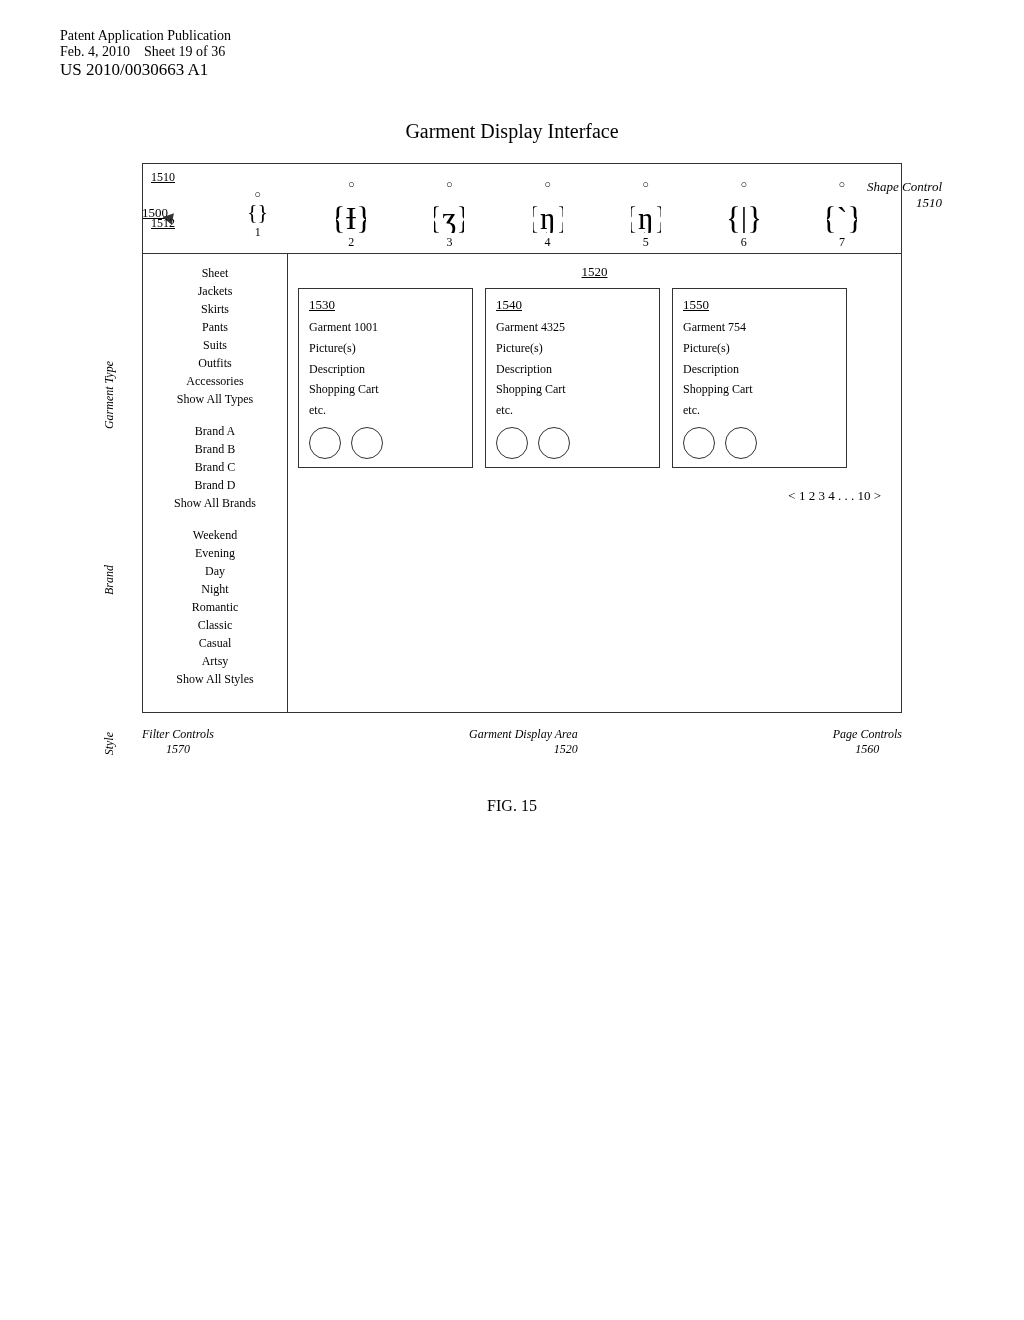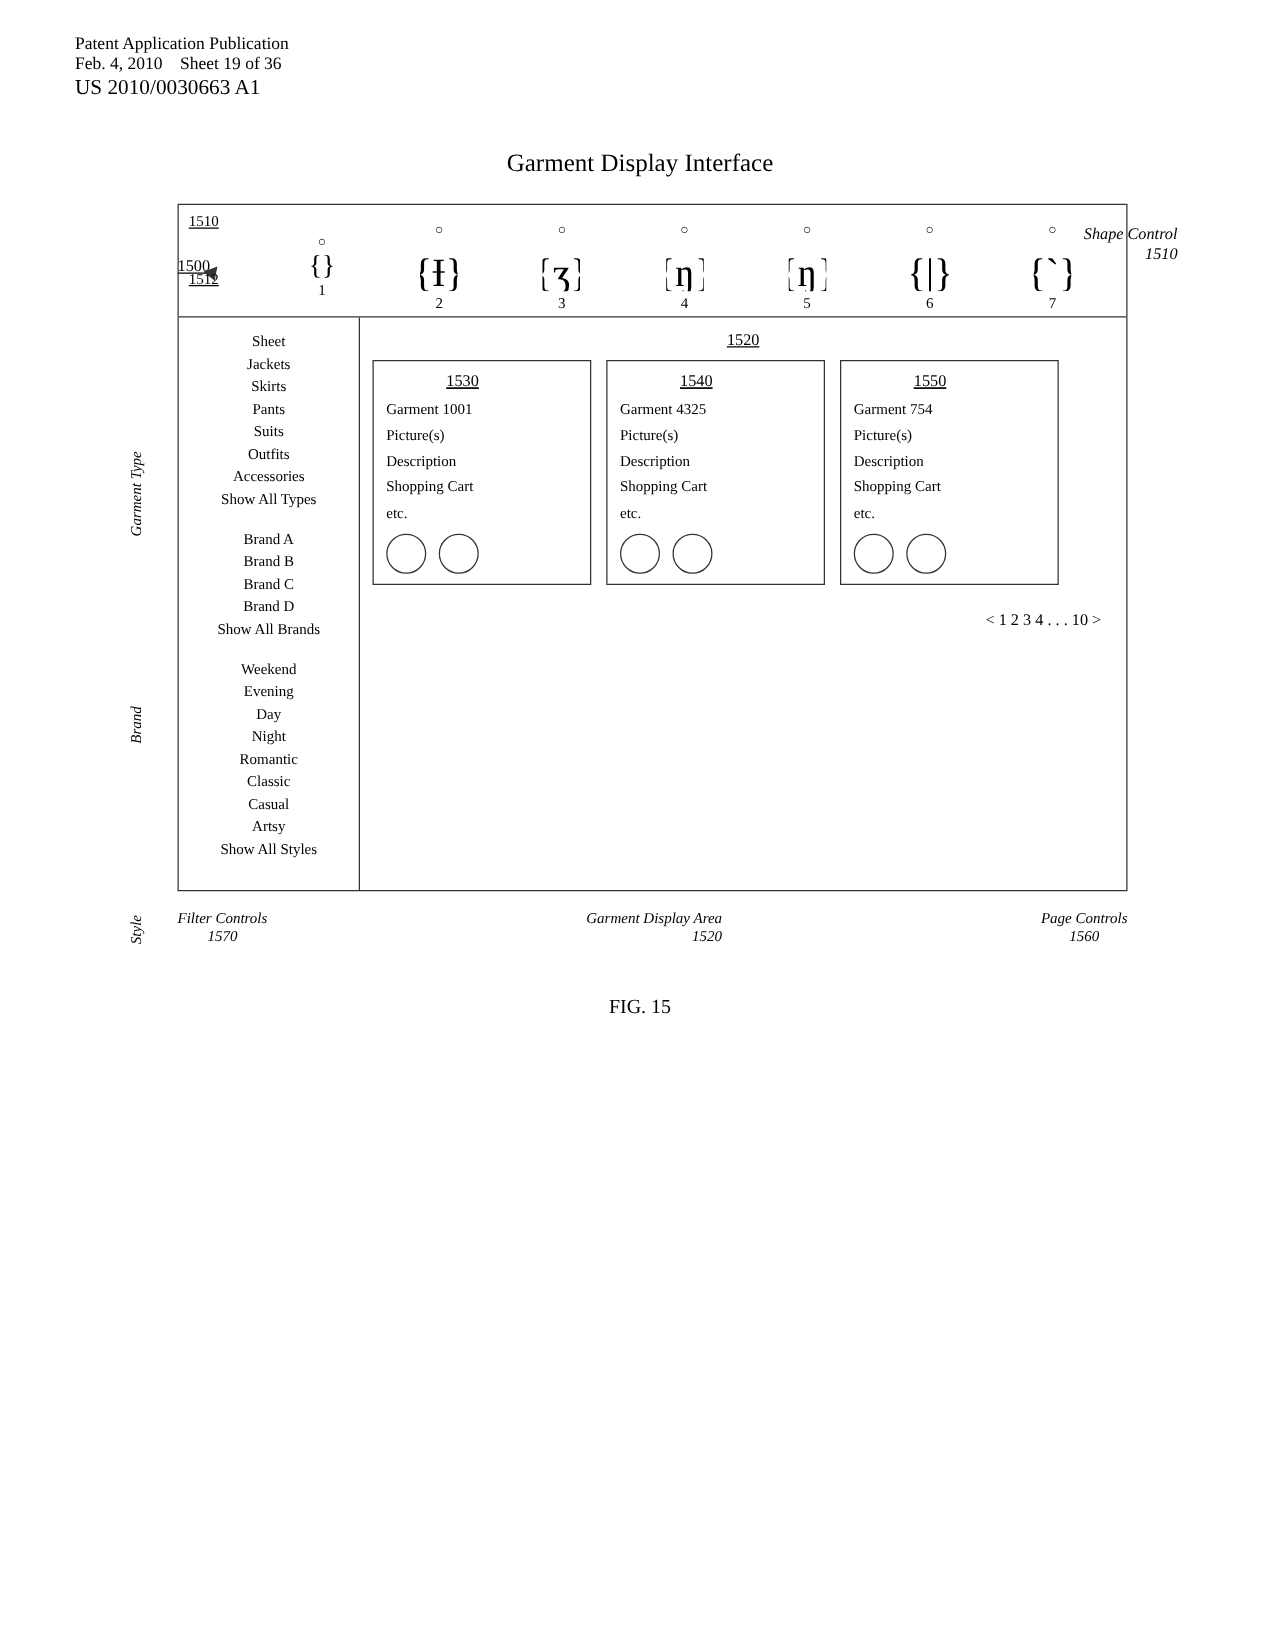--- a/index.html
+++ b/index.html
@@ -124,21 +124,20 @@
       border: 1.5px solid #333;
       width: 175px;
       padding: 8px 10px;
       font-size: 12px;
     }
 
     .garment-card-title {
       text-decoration: underline;
       font-size: 13px;
       margin-bottom: 6px;
-      margin-left: 48px;
     }
 
     .garment-card-item {
       margin-bottom: 4px;
       line-height: 1.4;
     }
 
     .garment-card-circles {
       display: flex;
       gap: 10px;

